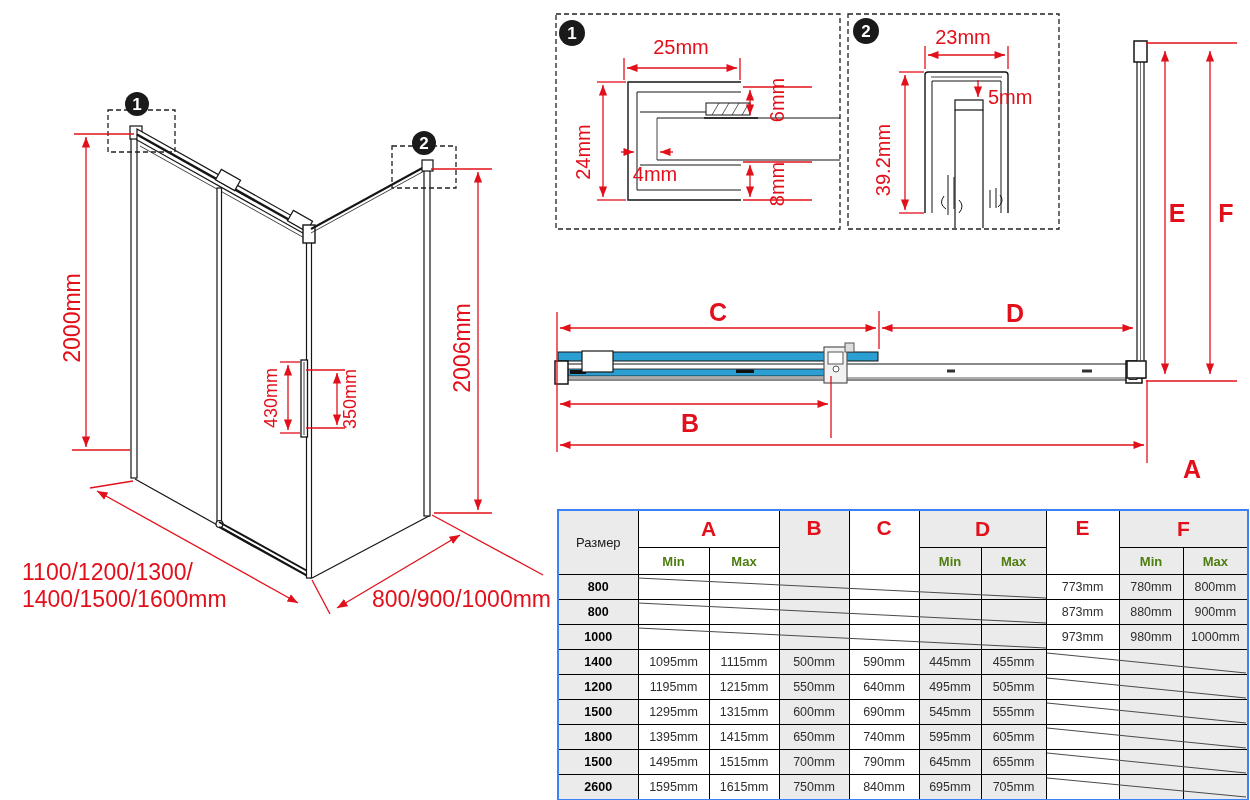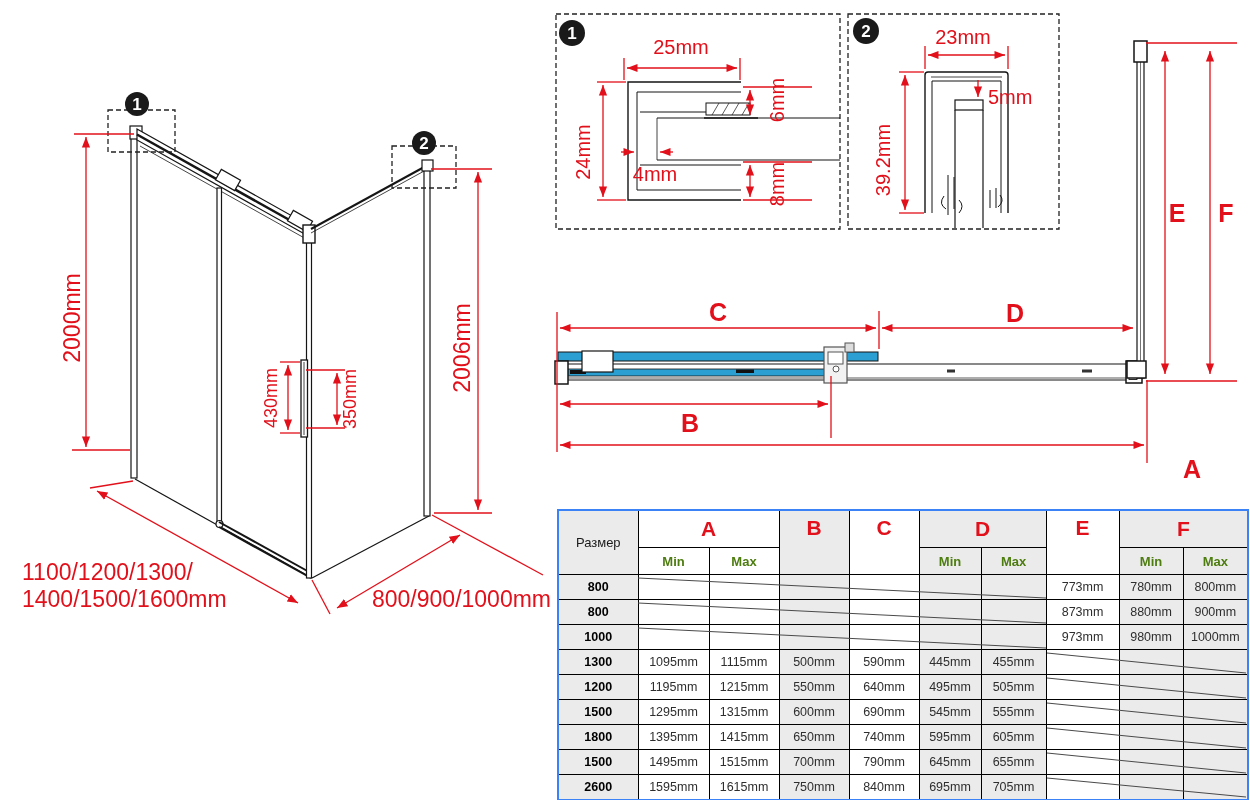--- a/index.html
+++ b/index.html
@@ -281,21 +281,21 @@
             <td class="c-white"></td>
             <td class="c-gray"></td>
             <td class="c-white"></td>
             <td class="c-gray"></td>
             <td class="c-gray"></td>
             <td class="c-white">973mm</td>
             <td class="c-gray">980mm</td>
             <td class="c-gray">1000mm</td>
           </tr>
           <tr class="r">
-            <td class="c-gray cell-size">1300</td>
+            <td class="c-gray cell-size">1400</td>
             <td class="c-white">1095mm</td>
             <td class="c-white">1115mm</td>
             <td class="c-gray">500mm</td>
             <td class="c-white">590mm</td>
             <td class="c-gray">445mm</td>
             <td class="c-gray">455mm</td>
             <td class="c-white"></td>
             <td class="c-gray"></td>
             <td class="c-gray"></td>
           </tr>

